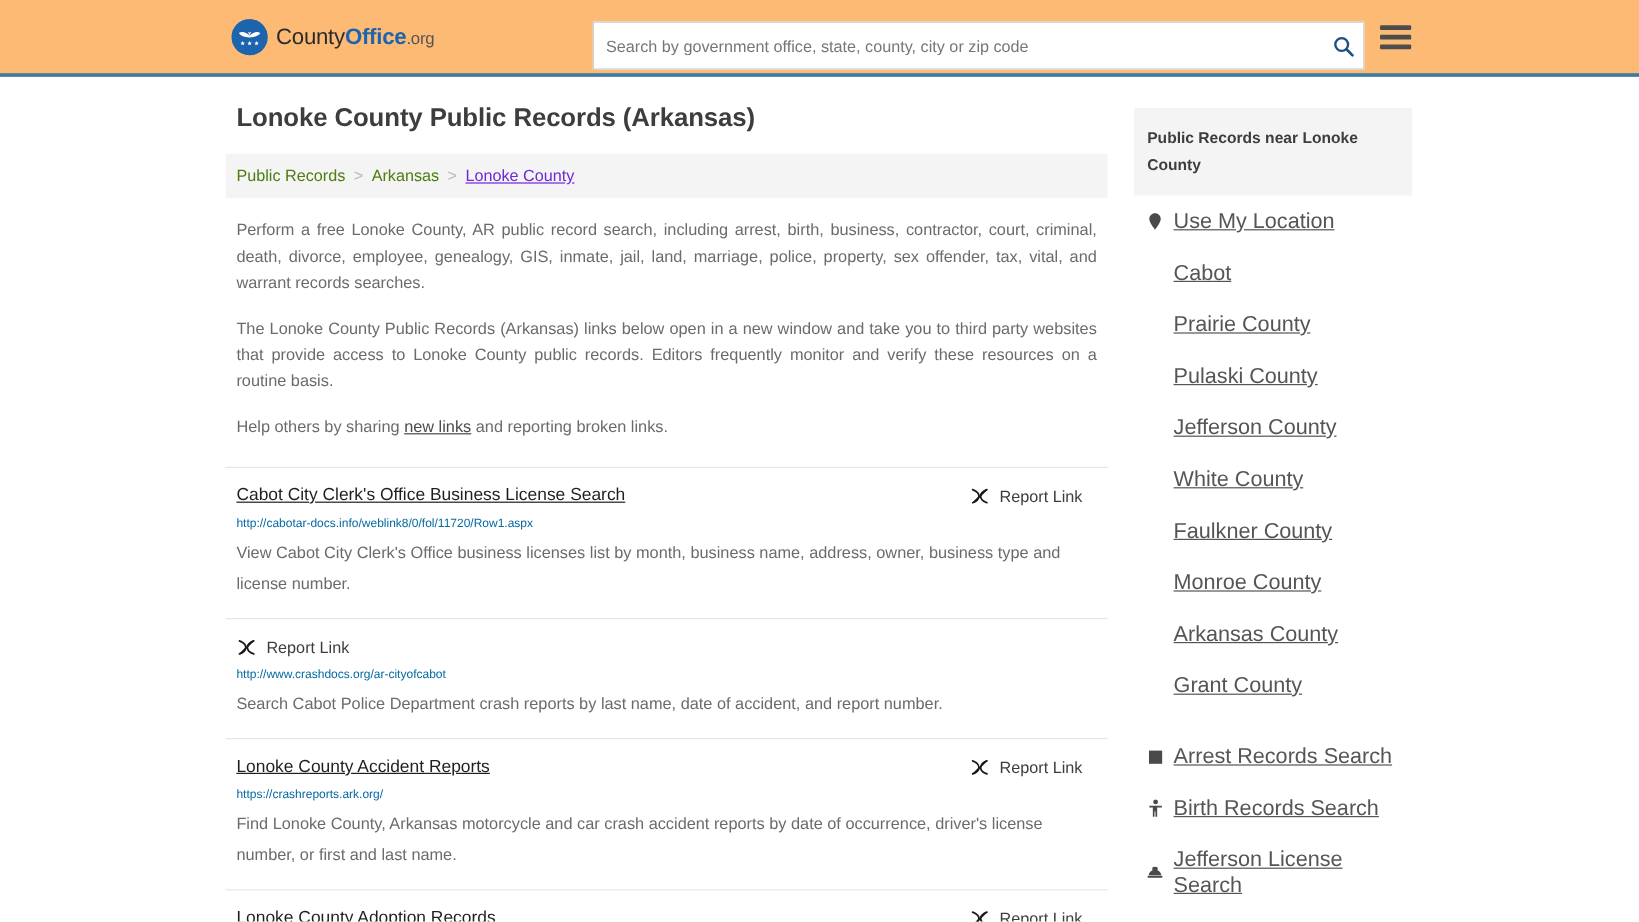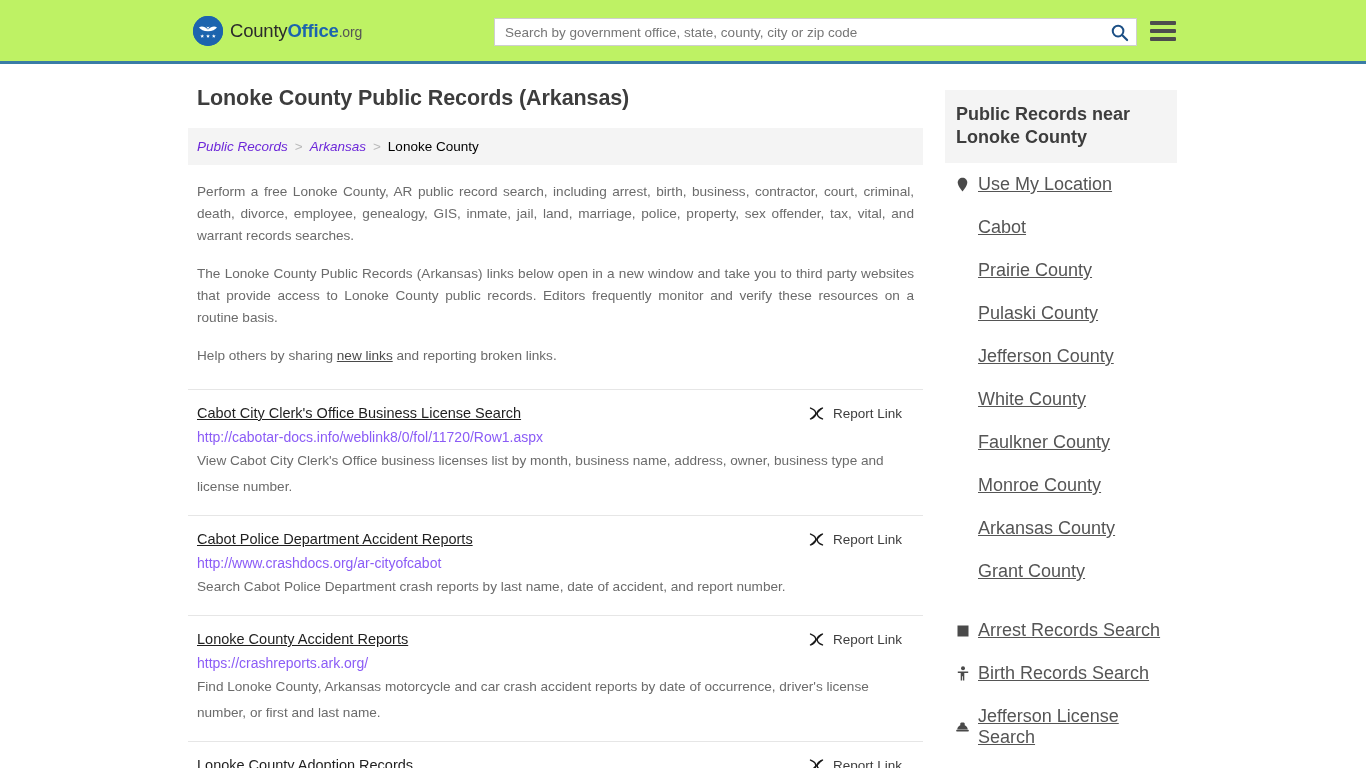--- a/index.html
+++ b/index.html
@@ -9,21 +9,21 @@
     overflow: hidden;
     background: #ffffff;
     font-family: "Liberation Sans", sans-serif;
     color: #4a4a4a;
   }
 
   
   .site-header {
     width: 1366px;
     height: 64px;
-    background: #bef264;
+    background: #fdba74;
     border-bottom: 3px solid #3a7ca5;
     display: flex;
     align-items: center;
     position: relative;
   }
   .brand {
     display: flex;
     align-items: center;
     margin-left: 193px;
     gap: 7px;
@@ -44,21 +44,21 @@
   }
   .brand-county { color: #2b2b2b; }
   .brand-office { color: #1c64ae; font-weight: bold; }
   .brand-tld { color: #555; font-size: 14px; }
 
   .search-wrap {
     position: absolute;
     left: 494px;
     top: 18px;
     width: 643px;
-    height: 28px;
+    height: 40px;
     background: #ffffff;
     border: 1px solid #cfcfcf;
     display: flex;
     align-items: center;
   }
   .search-input {
     flex: 1 1 auto;
     border: none;
     outline: none;
     height: 26px;
@@ -133,29 +133,28 @@
     background: #f4f4f4;
     padding: 11px 0 11px 9px;
     font-size: 13.5px;
     color: #6f6f6f;
     display: flex;
     align-items: center;
     gap: 0;
     margin-bottom: 4px;
   }
   .breadcrumb a {
-    color: #6d28d9;
+    color: #4d7c0f;
     text-decoration: none;
-    font-style: italic;
   }
   .breadcrumb .sep {
     color: #b9b9b9;
     margin: 0 7px;
   }
-  .breadcrumb .current { color: #000000; }
+  .breadcrumb .current { color: #6d28d9; text-decoration: underline; }
 
   
   .intro {
     padding: 0 9px;
   }
   .intro p {
     font-size: 13.6px;
     line-height: 22px;
     color: #6b6b6b;
     margin: 16px 0 0 0;
@@ -194,39 +193,39 @@
     align-items: center;
     gap: 8px;
     font-size: 13.5px;
     color: #3d3d3d;
     cursor: pointer;
     white-space: nowrap;
     margin-top: 1px;
     margin-right: 12px;
   }
   .result-url {
-    font-size: 14px;
-    color: #8b5cf6;
+    font-size: 10px;
+    color: #0369a1;
     margin-top: 7px;
     line-height: 16px;
     word-break: break-all;
   }
   .result-desc {
     font-size: 13.6px;
     line-height: 26px;
     color: #6b6b6b;
     margin-top: 3px;
     max-width: 710px;
   }
 
   
   .side-box-title {
     background: #f4f4f4;
     padding: 13px 14px 14px 11px;
-    font-size: 18px;
+    font-size: 13px;
     font-weight: bold;
     color: #3d3d3d;
     line-height: 23px;
   }
   .side-list { margin: 0; padding: 0; list-style: none; }
   .side-list li {
     display: flex;
     align-items: center;
     gap: 9px;
     padding: 11px 0 11px 11px;
@@ -320,21 +319,20 @@
               </svg>
               <span>Report Link</span>
             </span>
           </div>
           <div class="result-url">http://cabotar-docs.info/weblink8/0/fol/11720/Row1.aspx</div>
           <div class="result-desc">View Cabot City Clerk's Office business licenses list by month, business name, address, owner, business type and license number.</div>
         </div>
 
         <div class="result">
           <div class="result-head">
-            <a class="result-title" href="#">Cabot Police Department Accident Reports</a>
             <span class="report-link">
               <svg width="17" height="17" viewBox="0 0 20 20" aria-hidden="true">
                 <path d="M3 3.6 C7.2 5.2 9.2 7.4 9.2 10 C9.2 12.6 7.2 14.8 3 16.4" fill="none" stroke="#1a1a1a" stroke-width="1.7" stroke-linecap="round"></path>
                 <path d="M17 3.6 C12.8 5.2 10.8 7.4 10.8 10 C10.8 12.6 12.8 14.8 17 16.4" fill="none" stroke="#1a1a1a" stroke-width="1.7" stroke-linecap="round"></path>
                 <line x1="4.2" y1="15.8" x2="15.8" y2="4.2" stroke="#1a1a1a" stroke-width="1.7" stroke-linecap="round"></line>
               </svg>
               <span>Report Link</span>
             </span>
           </div>
           <div class="result-url">http://www.crashdocs.org/ar-cityofcabot</div>

